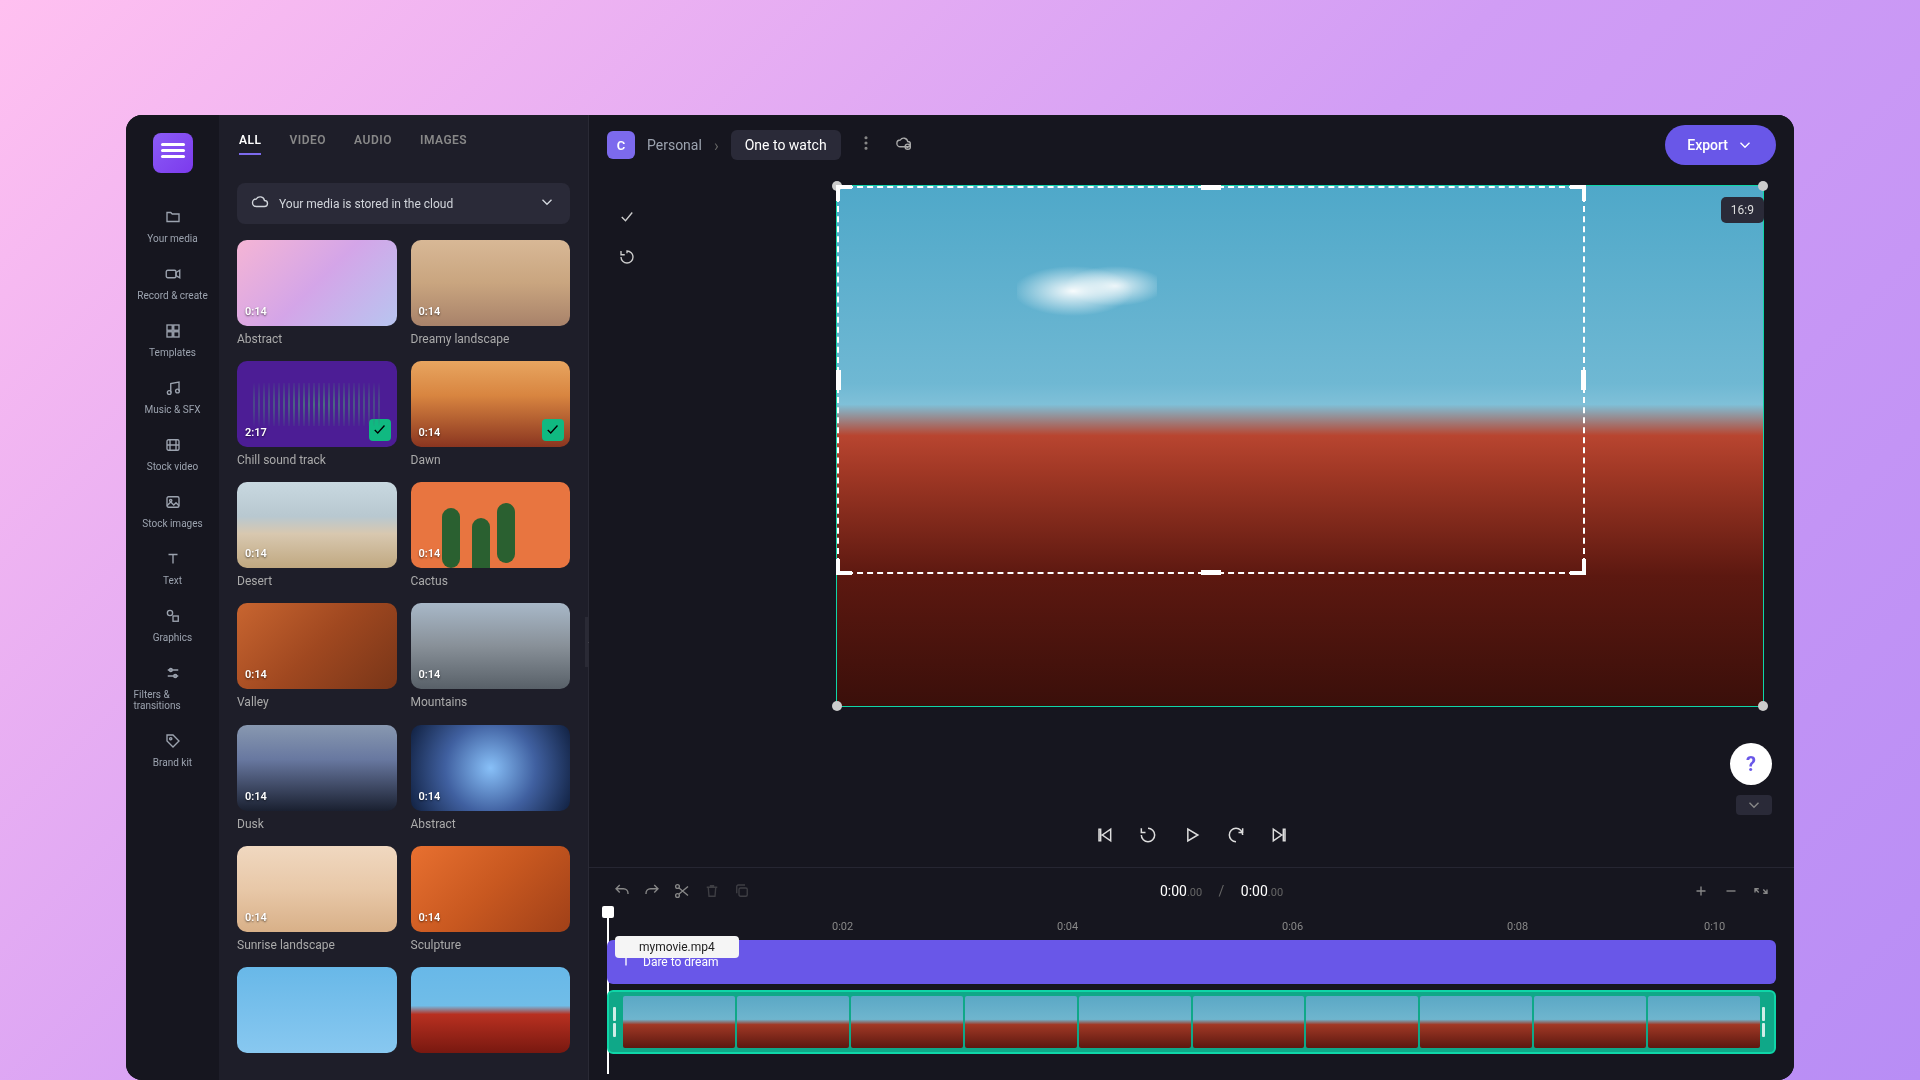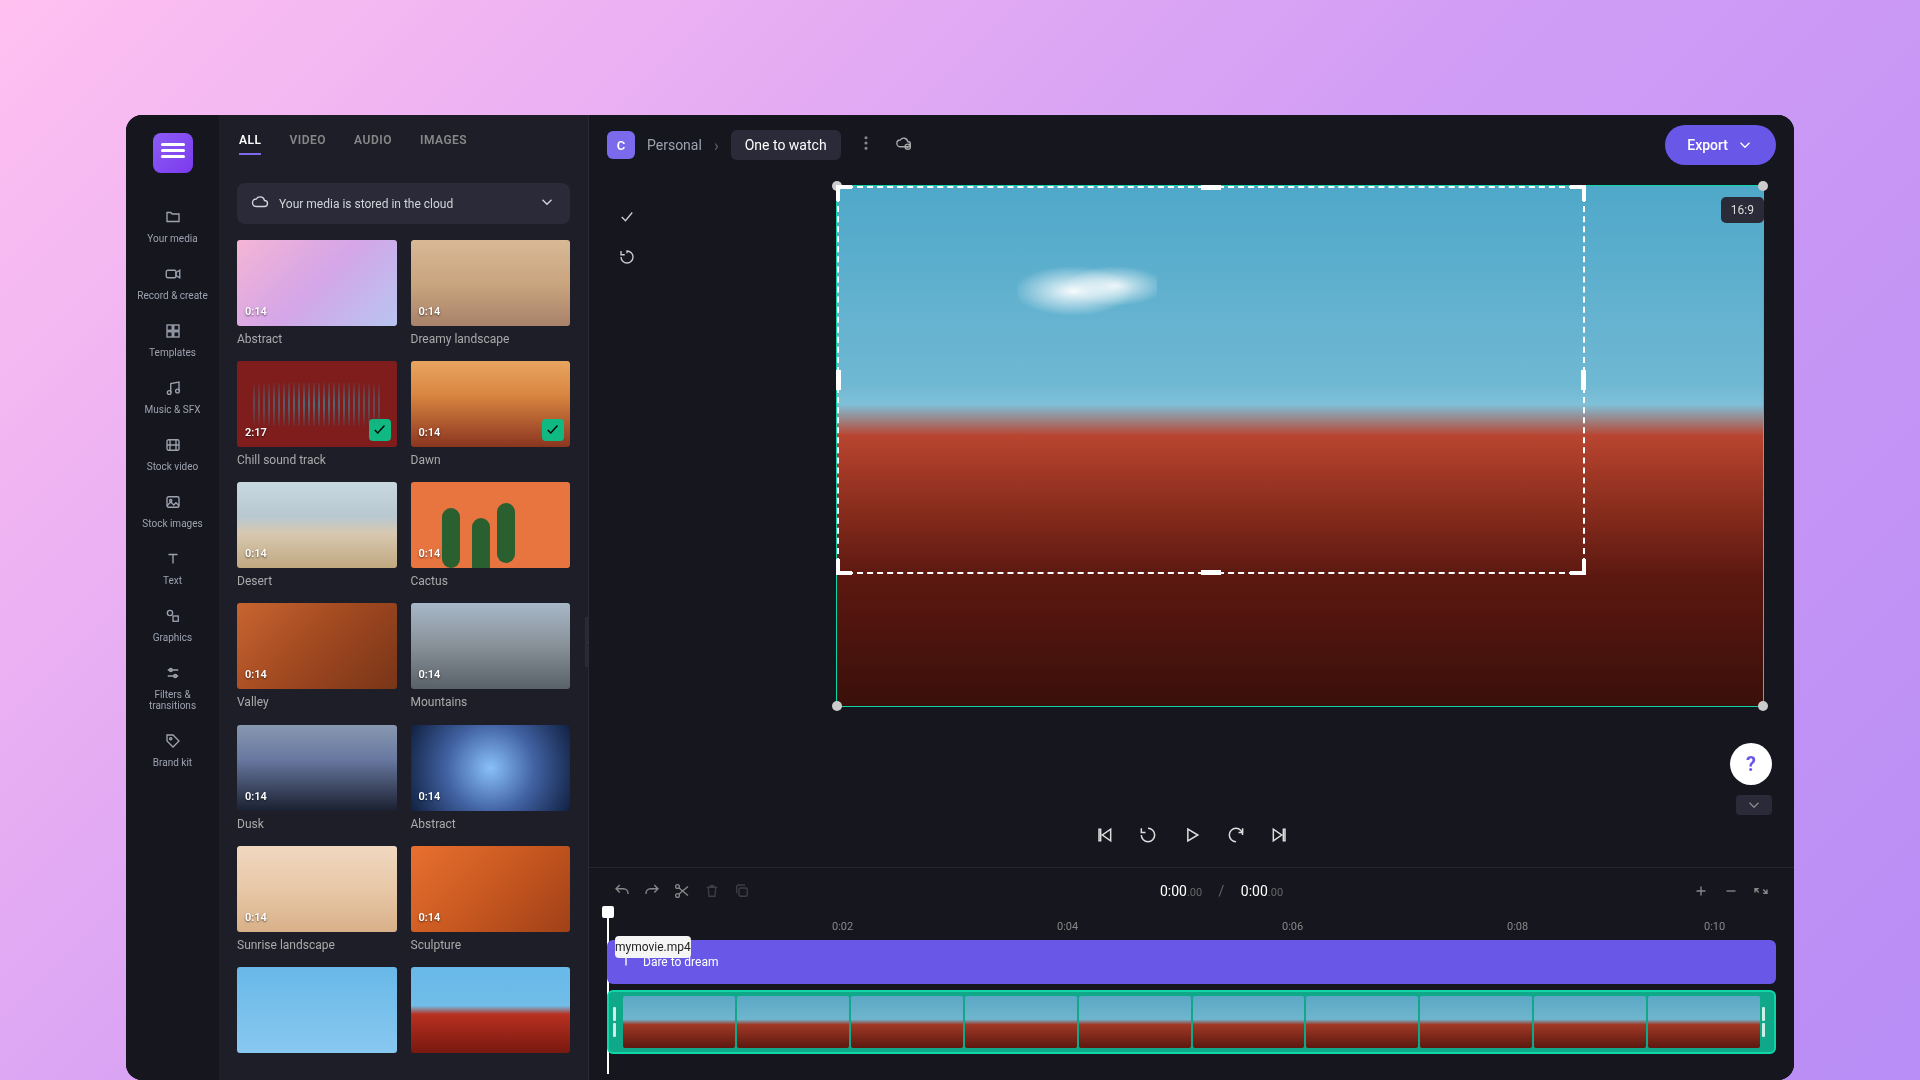--- a/index.html
+++ b/index.html
@@ -1,31 +1,31 @@
 <!DOCTYPE html>
 <html><head>
 <meta charset="utf-8">
 <style>
 *{margin:0;padding:0;box-sizing:border-box;font-family:-apple-system,BlinkMacSystemFont,'Segoe UI',Roboto,sans-serif}
 body{width:1920px;height:1080px;overflow:hidden;background:linear-gradient(135deg,#ffc0f0 0%,#d19df5 50%,#b88df5 100%);display:flex;align-items:center;justify-content:center}
 .app{width:1668px;height:965px;background:#16161f;border-radius:16px;display:flex;overflow:hidden;position:relative;margin-top:115px}
 .rail{width:93px;background:#16161f;display:flex;flex-direction:column;align-items:center;padding-top:18px;gap:4px}
 .logo{width:40px;height:40px;background:linear-gradient(135deg,#8b5cf6,#7c3aed);border-radius:8px;margin-bottom:20px;position:relative}
 .logo::before{content:'';position:absolute;top:10px;left:8px;right:8px;height:3px;background:#fff;border-radius:2px;box-shadow:0 6px 0 #fff,0 12px 0 #fff}
-.rail-item{width:78px;display:flex;flex-direction:column;align-items:center;gap:6px;padding:10px 0;color:#9ca3af;cursor:pointer;font-size:10px;text-align:center}
+.rail-item{width:78px;display:flex;flex-direction:column;align-items:center;gap:6px;padding:10px 0;color:#9ca3af;cursor:pointer;font-size:10px;}
 .rail-icon{width:20px;height:20px;display:flex;align-items:center;justify-content:center}
 .media-panel{width:370px;background:#1e1e29;display:flex;flex-direction:column;border-right:1px solid #2a2a35}
 .tabs{display:flex;gap:28px;padding:18px 20px 12px;border-bottom:2px solid transparent}
 .tab{color:#888;font-size:12px;font-weight:600;letter-spacing:0.5px;cursor:pointer;padding-bottom:6px;border-bottom:2px solid transparent}
 .tab.active{color:#fff;border-bottom-color:#7c6aed}
 .storage-pill{margin:14px 18px 10px;background:#2a2a38;border-radius:8px;padding:10px 14px;color:#d1d5db;font-size:12px;display:flex;align-items:center;gap:10px;cursor:pointer}
 .storage-pill .chev{margin-left:auto}
 .media-grid{flex:1;overflow-y:auto;padding:6px 18px 20px;display:grid;grid-template-columns:1fr 1fr;gap:14px 14px}
 .media-item{display:flex;flex-direction:column;gap:6px}
-.thumb{position:relative;width:100%;height:86px;border-radius:3px;overflow:hidden;background:#333}
+.thumb{position:relative;width:100%;height:86px;border-radius:10px;overflow:hidden;background:#333}
 .dur{position:absolute;left:8px;bottom:8px;color:#fff;font-size:11px;font-weight:600;text-shadow:0 1px 2px rgba(0,0,0,0.6)}
 .check{position:absolute;right:6px;bottom:6px;width:22px;height:22px;background:#10b981;border-radius:4px;display:flex;align-items:center;justify-content:center}
 .media-label{color:#aaa;font-size:12px}
 .main{flex:1;display:flex;flex-direction:column;background:#16161f;position:relative}
 .topbar{height:60px;display:flex;align-items:center;padding:0 18px;gap:12px}
 .crumb-badge{width:28px;height:28px;background:#7c6aed;border-radius:6px;display:flex;align-items:center;justify-content:center;color:#fff;font-size:13px;font-weight:600}
 .crumb{color:#9ca3af;font-size:14px}
 .crumb-sep{color:#666}
 .crumb-current{background:#2a2a38;padding:7px 14px;border-radius:6px;color:#fff;font-size:14px}
 .kebab{color:#888;cursor:pointer;padding:4px}
@@ -63,30 +63,30 @@
 .ruler-tick{position:absolute;top:6px}
 .playhead{position:absolute;left:18px;top:0;width:2px;background:#fff}
 .playhead::before{content:'';position:absolute;top:-8px;left:-5px;width:12px;height:12px;background:#fff;border-radius:2px}
 .tracks{padding:0 18px 20px;position:relative}
 .track{height:44px;border-radius:6px;margin-bottom:6px;display:flex;align-items:center;padding:0 10px;gap:8px;color:#fff;font-size:12px;position:relative}
 .track.text{background:#6957e8}
 .track.video{background:#0fa888;height:64px;padding:4px;gap:2px;overflow:hidden;border:2px solid #0fd6a8}
 .vframe{height:100%;flex:1;background:linear-gradient(to bottom,#5ba8c5 0%,#6fb5ce 45%,#a13825 55%,#5c1810 100%);border-radius:2px}
 .grip{width:8px;height:40px;display:flex;flex-direction:column;justify-content:center;gap:2px;opacity:0.8}
 .grip span{height:14px;width:3px;background:#fff;border-radius:1px}
-.tooltip{position:absolute;background:#f5f5f5;color:#222;font-size:12px;padding:4px 0;border-radius:4px;top:-4px;left:8px;z-index:5}
+.tooltip{position:absolute;background:#f5f5f5;color:#222;font-size:12px;padding:4px 24px;border-radius:4px;top:-4px;left:8px;z-index:5}
 .collapse-handle{position:absolute;left:459px;top:52%;width:14px;height:50px;background:#2a2a35;border-radius:0 8px 8px 0;display:flex;align-items:center;justify-content:center;color:#888;cursor:pointer;font-size:10px}
 .help-fab{position:absolute;right:22px;top:628px;width:42px;height:42px;background:#fff;border-radius:50%;display:flex;align-items:center;justify-content:center;color:#6957e8;font-size:20px;font-weight:700;cursor:pointer}
 .expand-chev{position:absolute;right:22px;top:680px;width:36px;height:20px;background:#2a2a38;border-radius:4px;display:flex;align-items:center;justify-content:center;color:#888;cursor:pointer}
 svg{width:18px;height:18px;fill:none;stroke:currentColor;stroke-width:1.8}
 .play-controls svg{width:20px;height:20px}
 
 .t-abstract{background:linear-gradient(135deg,#f5b5d5,#d4a5e8,#b8c5f0)}
 .t-dreamy{background:linear-gradient(to bottom,#d8b896 0%,#c9a57f 50%,#a8826a 100%)}
-.t-sound{background:#7f1d1d}
+.t-sound{background:#4c1d95}
 .t-sound::after{content:'';position:absolute;inset:25% 10%;background:repeating-linear-gradient(90deg,#4a7080 0,#4a7080 2px,transparent 2px,transparent 5px);mask:radial-gradient(ellipse 100% 60%,#000,transparent)}
 .t-dawn{background:linear-gradient(to bottom,#e8a560 0%,#d88540 40%,#8a3520 100%)}
 .t-desert{background:linear-gradient(to bottom,#c8d8e0 0%,#b8c8d0 40%,#d8c8b0 60%,#c0a880 100%)}
 .t-cactus{background:linear-gradient(to bottom,#e87540 0%,#e87540 100%)}
 .t-cactus::after{content:'';position:absolute;left:20%;bottom:0;width:18px;height:70%;background:#2a6030;border-radius:9px;box-shadow:30px 10px 0 #2a6030,55px -5px 0 #2a6030}
 .t-valley{background:linear-gradient(135deg,#c86530,#a04820,#783518)}
 .t-mountains{background:linear-gradient(to bottom,#a8b8c8 0%,#889098 50%,#586068 100%)}
 .t-dusk{background:linear-gradient(to bottom,#8898b0 0%,#6878a0 40%,#1a2030 100%)}
 .t-abstract2{background:radial-gradient(circle at 50% 50%,#88c0f8,#4060a0,#102040)}
 .t-sunrise{background:linear-gradient(to bottom,#f0d8c0 0%,#e8c8a8 50%,#d8b088 100%)}

